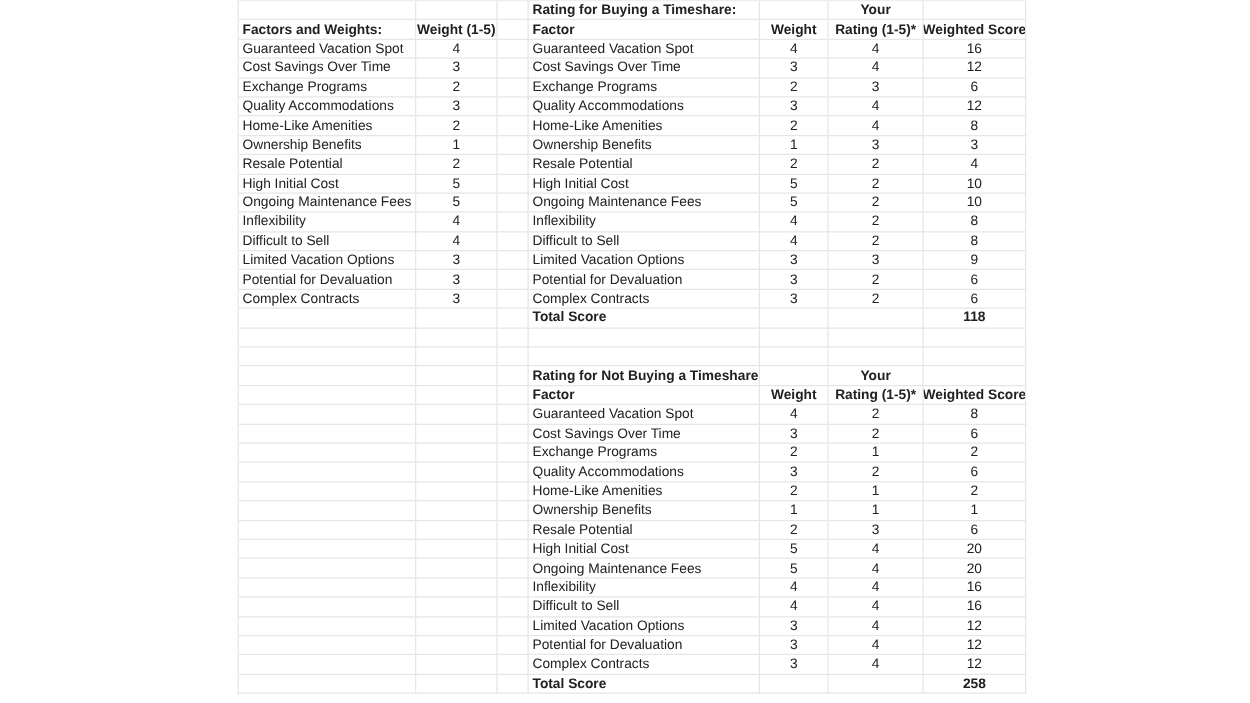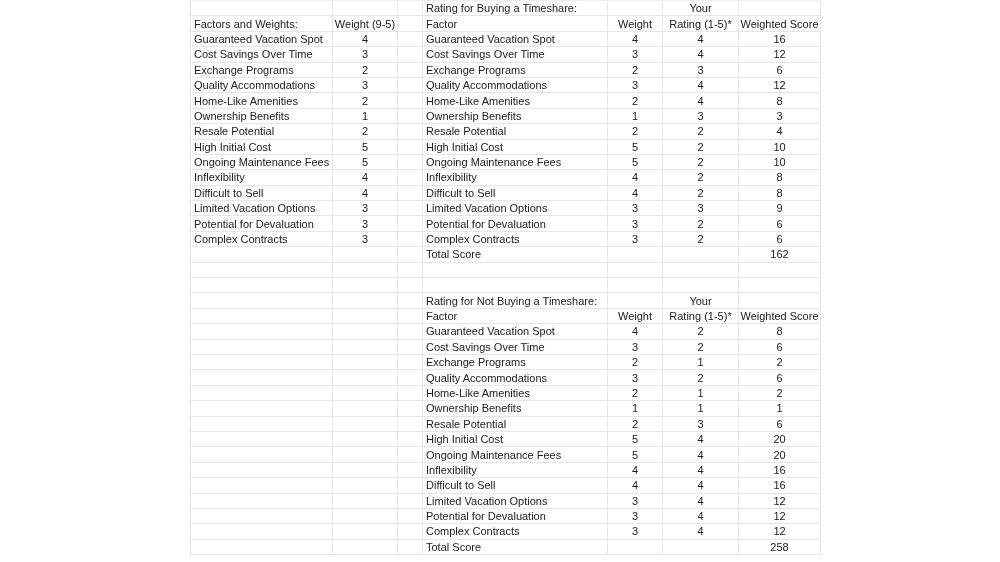--- a/index.html
+++ b/index.html
@@ -30,36 +30,36 @@
     border-bottom: 1px solid #e6e6e6;
     display: flex;
     align-items: center;
     font-size: 11px;
     line-height: 14px;
     color: #212121;
     padding: 0 3px;
     white-space: nowrap;
     overflow: hidden;
   }
-  .cell.bold { font-weight: normal; text-align: right; }
+  .cell.bold { font-weight: bold; text-align: right; }
   .cell.center { justify-content: center; padding: 0 1px; }
 </style>
 </head>
 <body>
 
 <div class="sheet">
     <div class="cell"></div>
     <div class="cell"></div>
     <div class="cell"></div>
     <div class="cell bold">Rating for Buying a Timeshare:</div>
     <div class="cell"></div>
     <div class="cell bold center">Your</div>
     <div class="cell"></div>
     <div class="cell bold">Factors and Weights:</div>
-    <div class="cell bold center">Weight (9-5)</div>
+    <div class="cell bold center">Weight (1-5)</div>
     <div class="cell"></div>
     <div class="cell bold">Factor</div>
     <div class="cell bold center">Weight</div>
     <div class="cell bold center">Rating (1-5)*</div>
     <div class="cell bold center">Weighted Score</div>
     <div class="cell">Guaranteed Vacation Spot</div>
     <div class="cell center">4</div>
     <div class="cell"></div>
     <div class="cell">Guaranteed Vacation Spot</div>
     <div class="cell center">4</div>
@@ -155,21 +155,21 @@
     <div class="cell">Complex Contracts</div>
     <div class="cell center">3</div>
     <div class="cell center">2</div>
     <div class="cell center">6</div>
     <div class="cell"></div>
     <div class="cell"></div>
     <div class="cell"></div>
     <div class="cell bold">Total Score</div>
     <div class="cell"></div>
     <div class="cell"></div>
-    <div class="cell bold center">162</div>
+    <div class="cell bold center">118</div>
     <div class="cell"></div>
     <div class="cell"></div>
     <div class="cell"></div>
     <div class="cell"></div>
     <div class="cell"></div>
     <div class="cell"></div>
     <div class="cell"></div>
     <div class="cell"></div>
     <div class="cell"></div>
     <div class="cell"></div>

